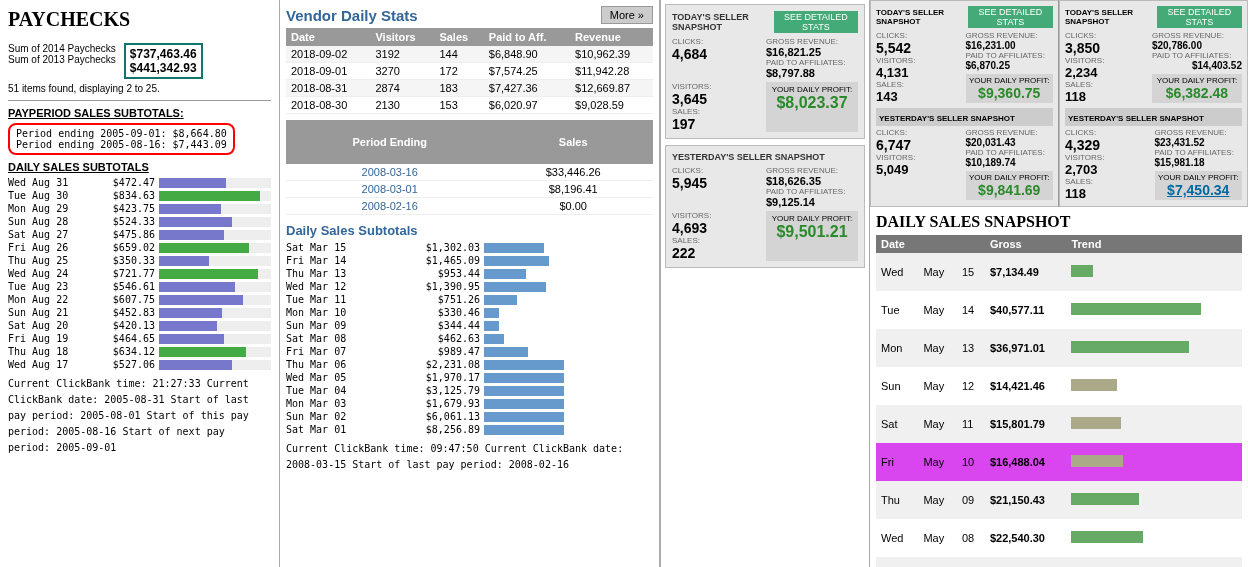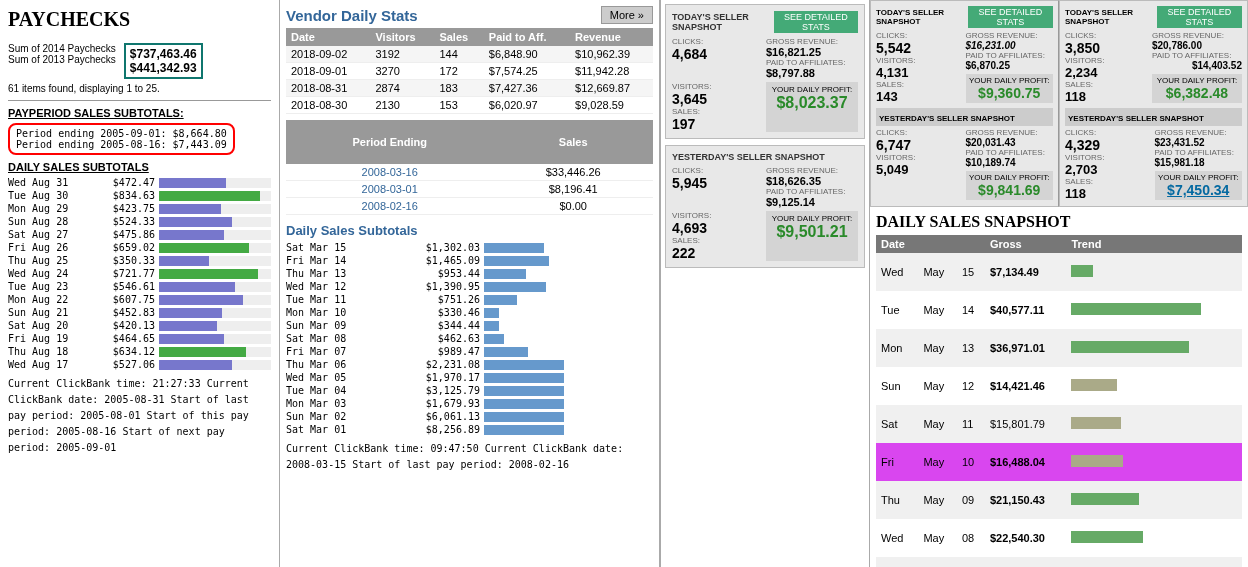--- a/index.html
+++ b/index.html
@@ -72,21 +72,21 @@
   <div style="display:flex; gap:8px; margin-bottom:4px;margin-top:12px;">
     <div style="font-size:11px;">
       <div style="font-size:10px;">Sum of 2014 Paychecks</div>
       <div style="font-size:10px;">Sum of 2013 Paychecks</div>
     </div>
     <div style="border:2px solid #0f766e; padding:2px 4px;">
       <div style="font-size:12px; font-weight:bold;">$737,463.46</div>
       <div style="font-size:12px; font-weight:bold;">$441,342.93</div>
     </div>
   </div>
-  <div style="font-size:10px; margin-bottom:4px;">61 items found, displaying 1 to 25.</div>
+  <div style="font-size:10px; margin-bottom:4px;">51 items found, displaying 2 to 25.</div>
   <div class="divider"></div>
   <div class="section-title">Payperiod Sales Subtotals:</div>
   <div style="border:2px solid red; border-radius:8px; padding:3px 6px; display:inline-block; margin-bottom:6px;">
     <div style="font-size:10px; font-family:monospace;">Period ending 2005-09-01: $8,664.80</div>
     <div style="font-size:10px; font-family:monospace;">Period ending 2005-08-16: $7,443.09</div>
   </div>
   <div class="daily-sales-title">Daily Sales Subtotals</div>
   <div id="left-daily-rows">
       <div class="daily-row">
     <span class="daily-label">Wed Aug 31</span>
@@ -430,21 +430,21 @@
           <div>
             <div style="font-size:8px; color:#666;">CLICKS:</div>
             <div style="font-size:14px; font-weight:bold;">5,542</div>
             <div style="font-size:8px; color:#666;">VISITORS:</div>
             <div style="font-size:13px; font-weight:bold;">4,131</div>
             <div style="font-size:8px; color:#666;">SALES:</div>
             <div style="font-size:13px; font-weight:bold;">143</div>
           </div>
           <div>
             <div style="font-size:8px; color:#666;">GROSS REVENUE:</div>
-            <div style="font-size:10px; font-weight:bold;font-style:italic;">$16,231.00</div>
+            <div style="font-size:10px; font-weight:bold;">$16,231.00</div>
             <div style="font-size:8px; color:#666;">PAID TO AFFILIATES:</div>
             <div style="font-size:10px; font-weight:bold;">$6,870.25</div>
             <div style="background:#d4d4d4; padding:2px; text-align:center; margin-top:3px;">
               <div style="font-size:8px;">YOUR DAILY PROFIT:</div>
               <div style="font-size:14px; font-weight:bold; color:#2a8a2a;">$9,360.75</div>
             </div>
           </div>
         </div>
       </div>
 
@@ -564,21 +564,21 @@
     <td>Sun</td>
     <td>May</td>
     <td>12</td>
     <td style="font-weight:bold;">$14,421.46</td>
     <td><div style="width:46px; height:12px; background:#aa8; display:inline-block;"></div></td>
   </tr>
           <tr style="background: rgb(240, 240, 240);">
     <td>Sat</td>
     <td>May</td>
     <td>11</td>
-    <td style="font-weight:normal;">$15,801.79</td>
+    <td style="font-weight:bold;">$15,801.79</td>
     <td><div style="width:50px; height:12px; background:#aa8; display:inline-block;"></div></td>
   </tr>
           <tr style="background: #d946ef;">
     <td>Fri</td>
     <td>May</td>
     <td>10</td>
     <td style="font-weight:bold;">$16,488.04</td>
     <td><div style="width:52px; height:12px; background:#aa8; display:inline-block;"></div></td>
   </tr>
           <tr style="background: rgb(240, 240, 240);">

